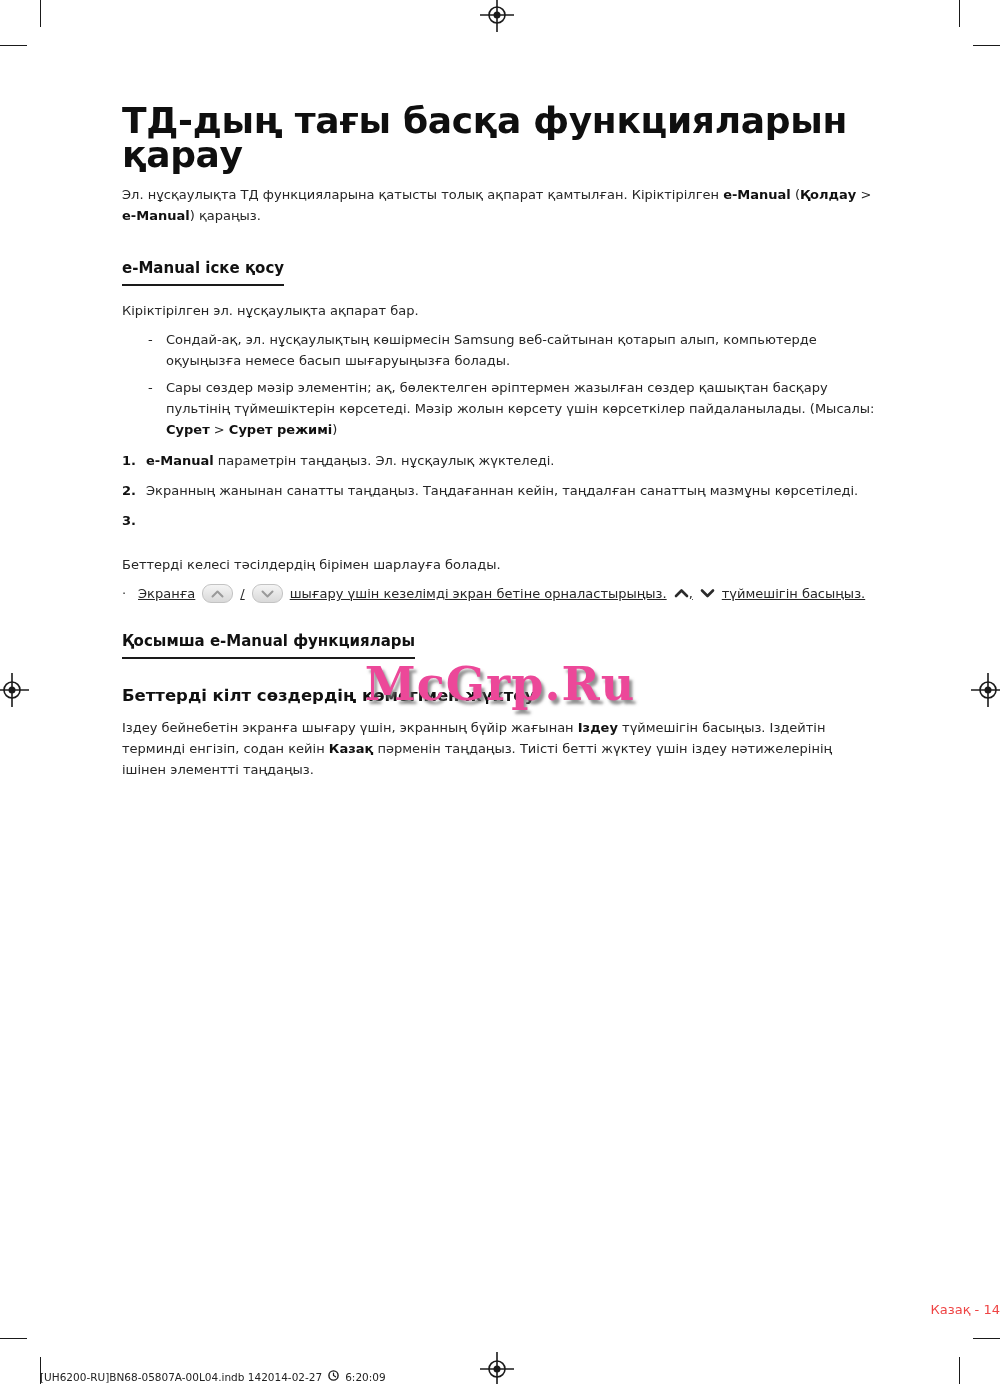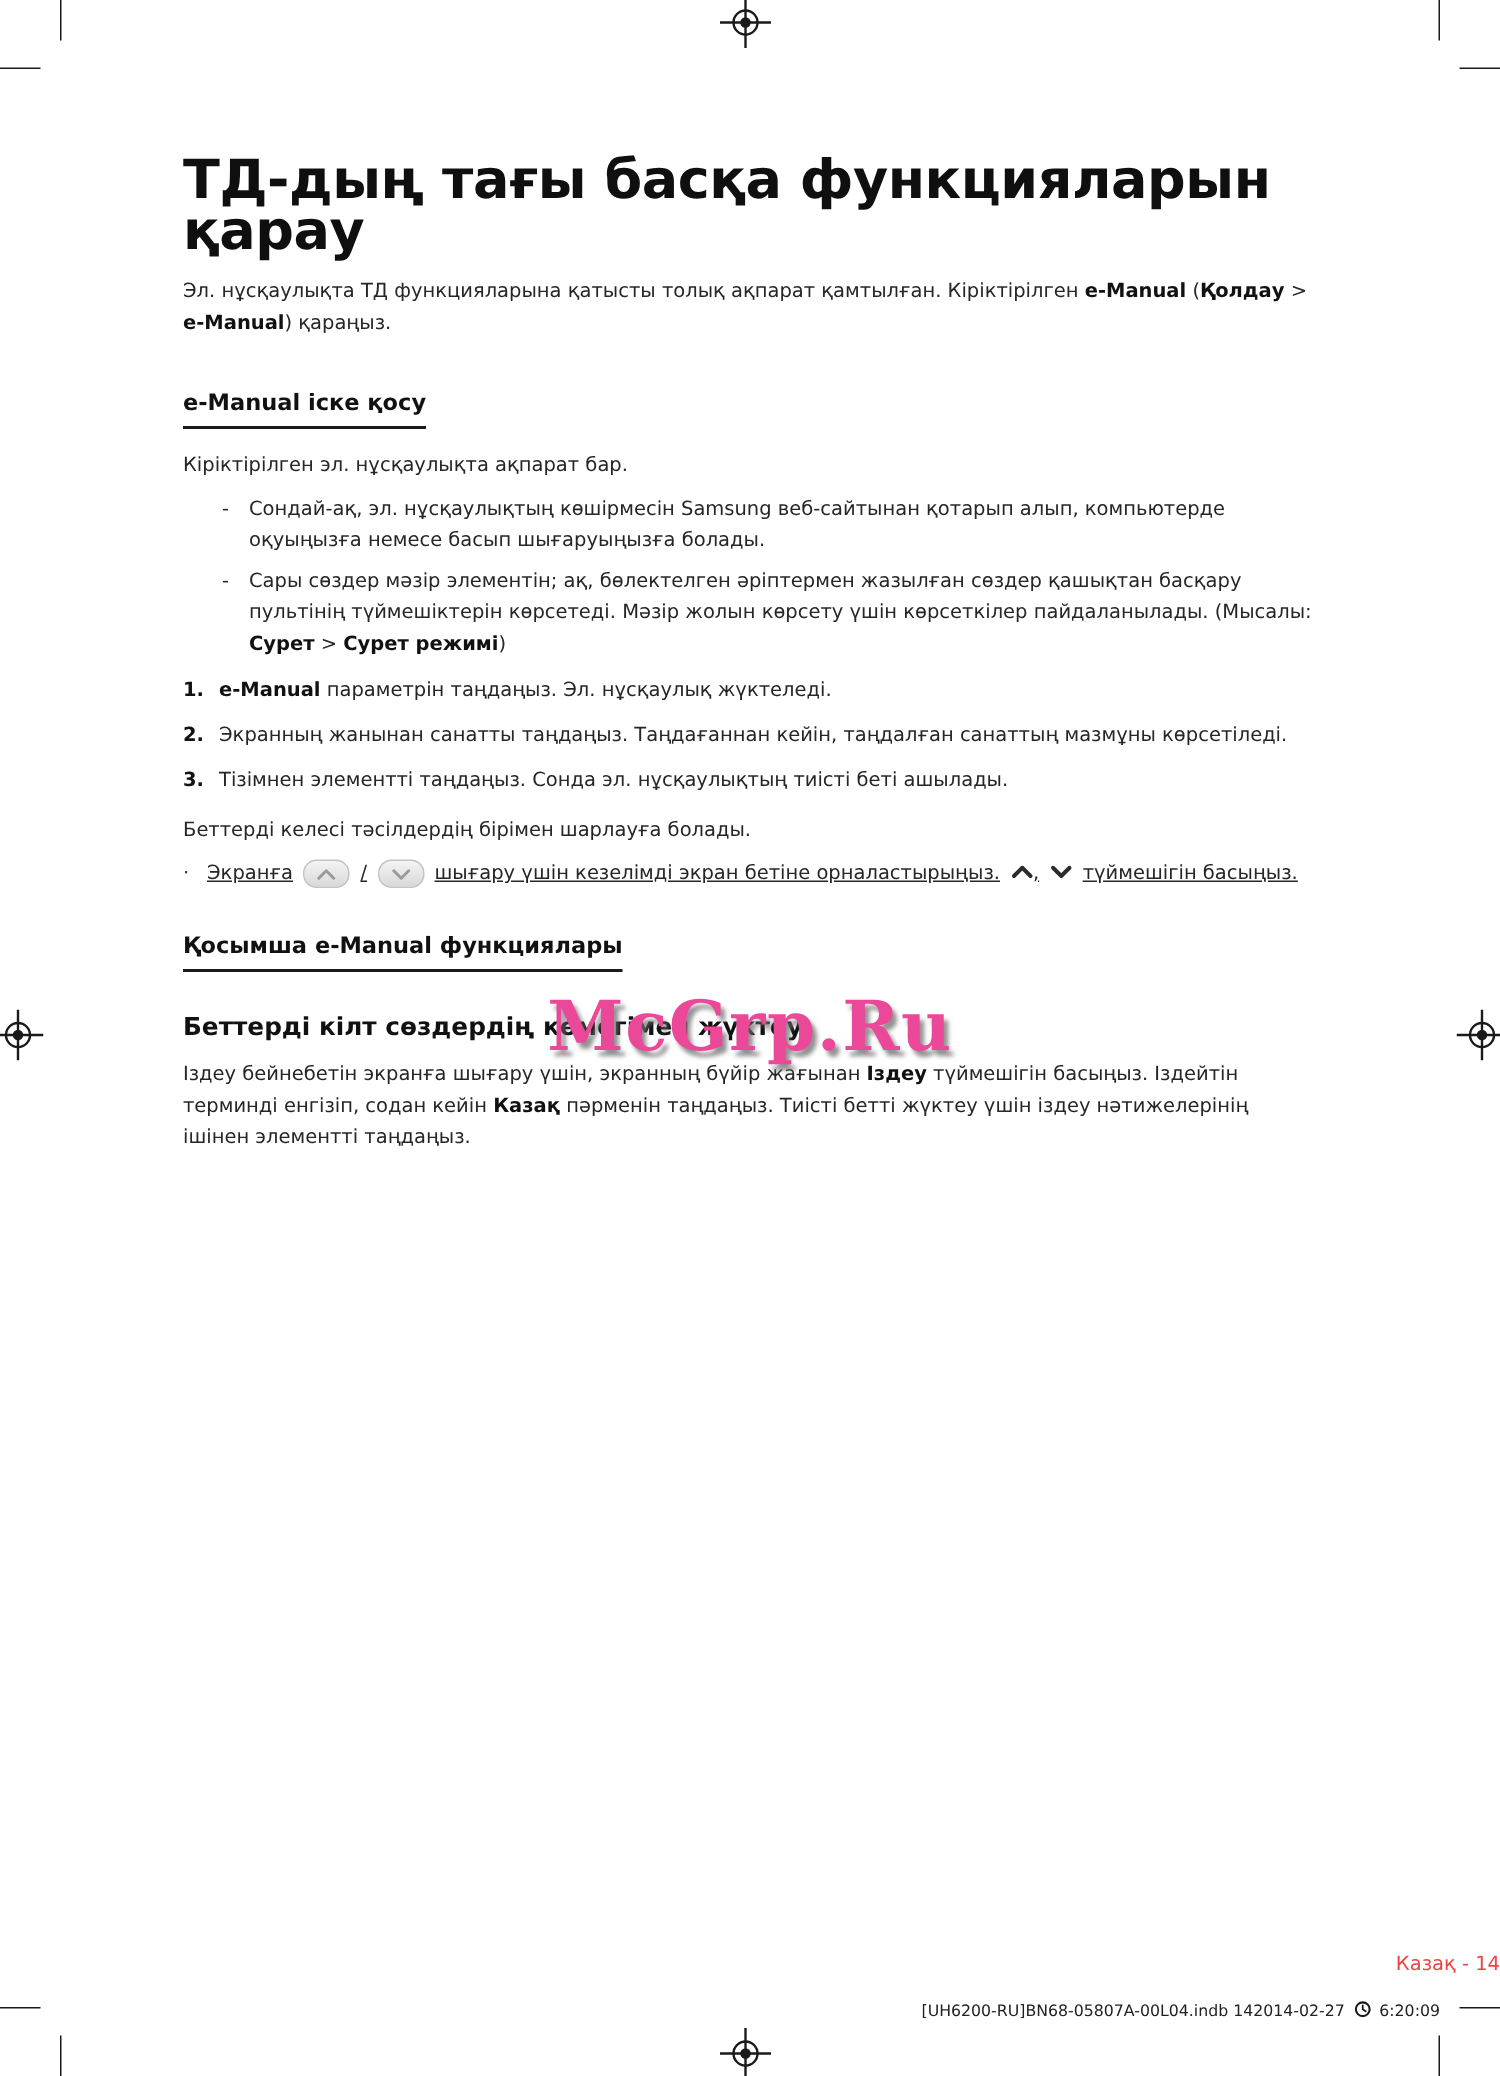--- a/index.html
+++ b/index.html
@@ -37,21 +37,21 @@
   .dash-item{display:flex;gap:10px;margin-bottom:6px;}
   .dash-marker{flex:0 0 8px;}
   .num-list{margin-top:10px;}
   .num-item{display:flex;gap:8px;margin-bottom:9px;}
   .num-marker{flex:0 0 16px;font-weight:bold;color:#111;}
   .h3{
     font-size:16.5px;line-height:22px;font-weight:bold;color:#111;margin:0;
   }
   .h3-1{margin-top:22px;}
   .h3-2{margin-top:26px;}
-  .lead2{margin-top:12px;}
+  .lead2{margin-top:23px;}
   .bullet-row{display:flex;gap:8px;margin-top:8px;align-items:flex-start;}
   .bullet-marker{flex:0 0 8px;color:#333;}
   .bullet-content{display:inline-flex;align-items:center;flex-wrap:wrap;gap:7px;text-decoration:underline;}
   .nogap{display:inline-flex;align-items:center;}
   .pill{
     display:inline-flex;align-items:center;justify-content:center;
     width:29px;height:17px;border-radius:9px;
     background:linear-gradient(#f4f4f4,#d9d9d9);
     border:1px solid #c3c3c3;
   }
@@ -66,23 +66,23 @@
     text-shadow:3px 4px 3px rgba(110,110,110,0.75);
     z-index:5;
     letter-spacing:1px;
   }
   
   #page-label{
     position:absolute;top:1302px;left:0;width:100%;
     text-align:right;font-size:13px;font-weight:normal;color:#ef4444;
   }
   #print-info{
-    position:absolute;left:40px;right:40px;top:1334px;
+    position:absolute;left:40px;right:40px;top:1370px;
     font-size:10.5px;color:#222;
-    display:flex;justify-content:flex-end;align-items:center;
+    display:flex;justify-content:flex-start;align-items:center;
   }
   .print-right{display:inline-flex;align-items:center;gap:6px;}
   .clock-icon{display:inline-block;}
   b{color:#111;}
 </style>
 </head>
 <body>
 
 <div id="page">
 
@@ -155,21 +155,20 @@
       <div class="num-item">
         <span class="num-marker">1.</span>
         <span><b>e-Manual</b><span> параметрін таңдаңыз. Эл. нұсқаулық жүктеледі.</span></span>
       </div>
       <div class="num-item">
         <span class="num-marker">2.</span>
         <span><span>Экранның жанынан санатты таңдаңыз. Таңдағаннан кейін, таңдалған санаттың мазмұны көрсетіледі.</span></span>
       </div>
       <div class="num-item">
         <span class="num-marker">3.</span>
-        <span><span>Тізімнен элементті таңдаңыз. Сонда эл. нұсқаулықтың тиісті беті ашылады.</span></span>
       </div>
     </div>
 
 
     <p class="lead2">Беттерді келесі тәсілдердің бірімен шарлауға болады.</p>
 
     <div class="bullet-row">
       <span class="bullet-marker">·</span>
       <span class="bullet-content">
         <span>Экранға</span>

